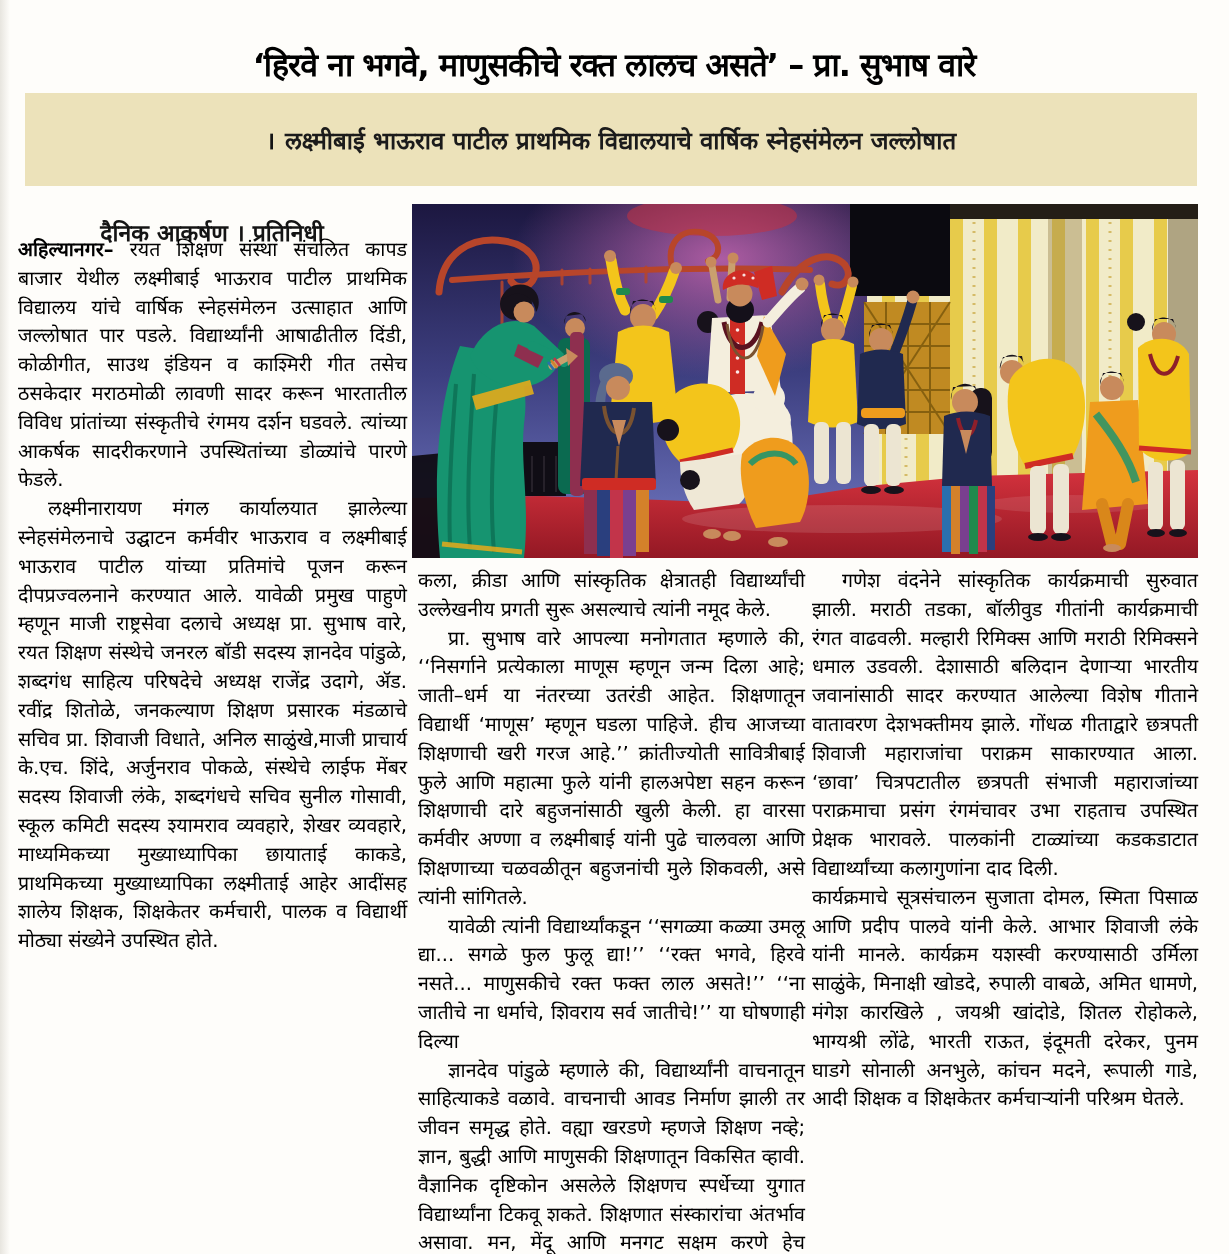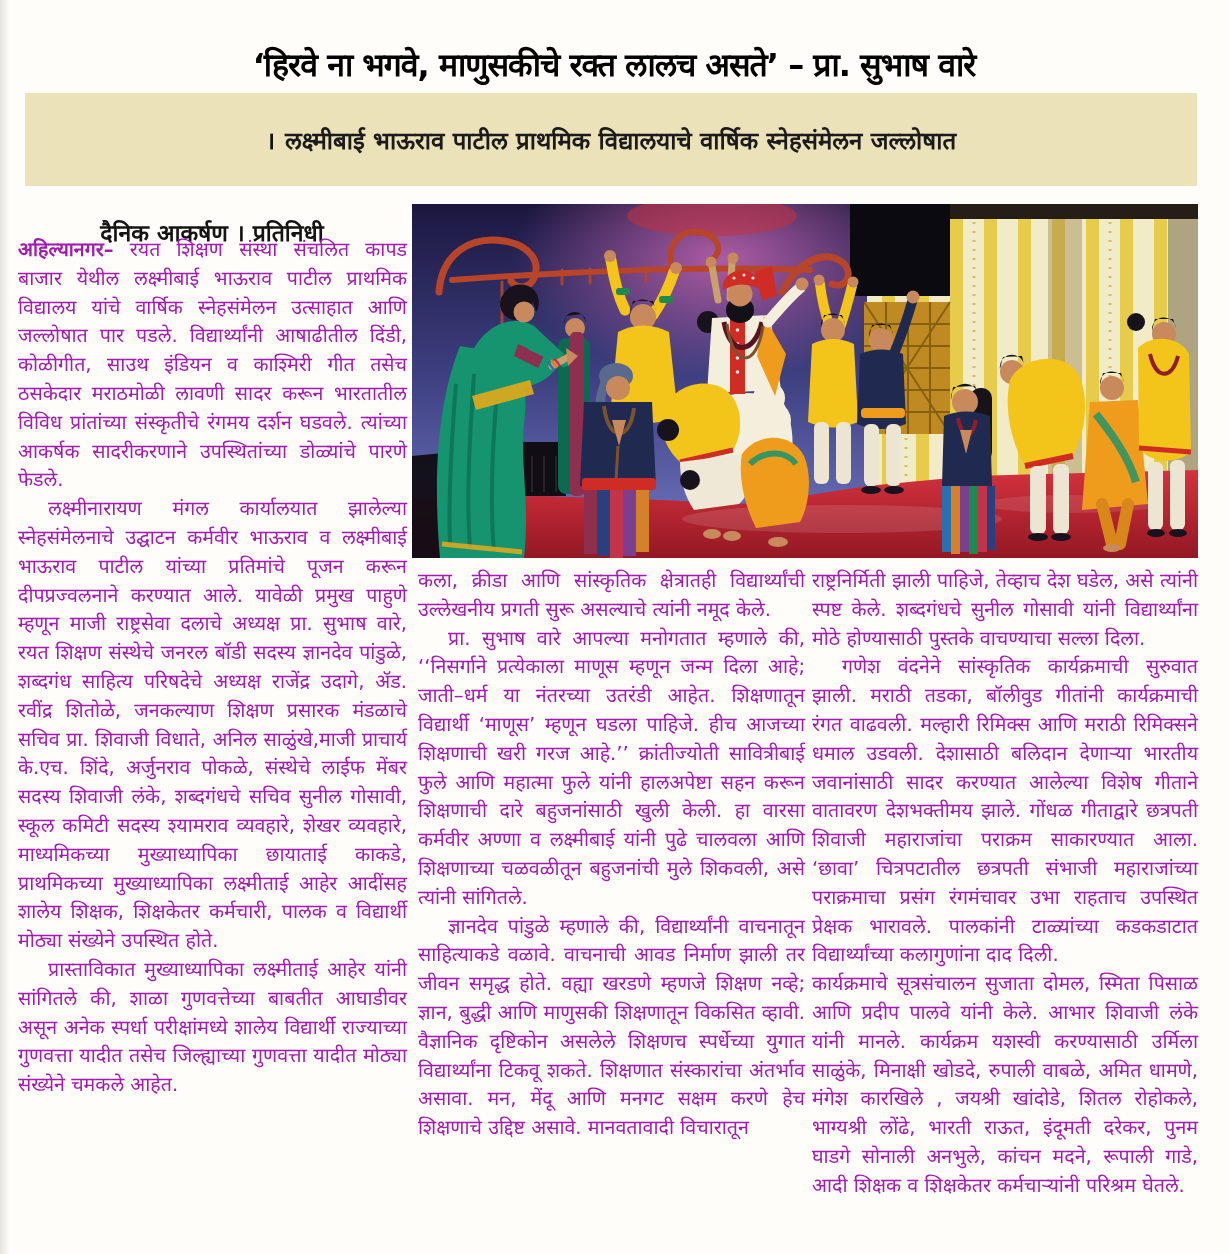--- a/index.html
+++ b/index.html
@@ -28,21 +28,21 @@
     position:absolute;left:18px;top:196px;width:388px;text-align:center;
     font-size:23px;font-weight:700;color:#141414;margin-top:20px;
   }
   .photo-frame{
     position:absolute;left:412px;top:204px;width:786px;height:354px;
     background:#20224e;overflow:hidden;
   }
   .photo-frame svg{display:block;width:786px;height:354px;}
   .col{
     position:absolute;font-size:19.6px;line-height:28.8px;text-align:justify;
-    color:#a21caf;
+    color:#000000;
   }
   .col p{margin:0;text-indent:30px;}
   .col p.noindent{text-indent:0;}
   .col .lead{font-weight:700;}
   .col1{left:18px;top:236px;width:389px;height:1018px;}
   .col2{left:418px;top:567px;width:387px;height:687px;}
   .col3{left:812px;top:567px;width:386px;height:687px;}
 </style>
 </head>
 <body>
@@ -333,26 +333,25 @@
         <rect x="211" y="286" width="13" height="66" fill="#7a3f8f"></rect>
         <rect x="224" y="286" width="13" height="62" fill="#d4812a"></rect>
       </g>
     </g>
   </svg>
 </div>
 
 <div class="col col1">
   <p class="noindent"><span class="lead">अहिल्यानगर–</span><span> रयत शिक्षण संस्था संचलित कापड बाजार येथील लक्ष्मीबाई भाऊराव पाटील प्राथमिक विद्यालय यांचे वार्षिक स्नेहसंमेलन उत्साहात आणि जल्लोषात पार पडले. विद्यार्थ्यांनी आषाढीतील दिंडी, कोळीगीत, साउथ इंडियन व काश्मिरी गीत तसेच ठसकेदार मराठमोळी लावणी सादर करून भारतातील विविध प्रांतांच्या संस्कृतीचे रंगमय दर्शन घडवले. त्यांच्या आकर्षक सादरीकरणाने उपस्थितांच्या डोळ्यांचे पारणे फेडले.</span></p>
   <p>लक्ष्मीनारायण मंगल कार्यालयात झालेल्या स्नेहसंमेलनाचे उद्घाटन कर्मवीर भाऊराव व लक्ष्मीबाई भाऊराव पाटील यांच्या प्रतिमांचे पूजन करून दीपप्रज्वलनाने करण्यात आले. यावेळी प्रमुख पाहुणे म्हणून माजी राष्ट्रसेवा दलाचे अध्यक्ष प्रा. सुभाष वारे, रयत शिक्षण संस्थेचे जनरल बॉडी सदस्य ज्ञानदेव पांडुळे, शब्दगंध साहित्य परिषदेचे अध्यक्ष राजेंद्र उदागे, ॲड. रवींद्र शितोळे, जनकल्याण शिक्षण प्रसारक मंडळाचे सचिव प्रा. शिवाजी विधाते, अनिल साळुंखे,माजी प्राचार्य के.एच. शिंदे, अर्जुनराव पोकळे, संस्थेचे लाईफ मेंबर सदस्य शिवाजी लंके, शब्दगंधचे सचिव सुनील गोसावी, स्कूल कमिटी सदस्य श्यामराव व्यवहारे, शेखर व्यवहारे, माध्यमिकच्या मुख्याध्यापिका छायाताई काकडे, प्राथमिकच्या मुख्याध्यापिका लक्ष्मीताई आहेर आदींसह शालेय शिक्षक, शिक्षकेतर कर्मचारी, पालक व विद्यार्थी मोठ्या संख्येने उपस्थित होते.</p>
-  <p>प्रास्ताविकात मुख्याध्यापिका लक्ष्मीताई आहेर यांनी सांगितले की, शाळा गुणवत्तेच्या बाबतीत आघाडीवर असून अनेक स्पर्धा परीक्षांमध्ये शालेय विद्यार्थी राज्याच्या गुणवत्ता यादीत तसेच जिल्ह्याच्या गुणवत्ता यादीत मोठ्या संख्येने चमकले आहेत.</p>
 </div>
 
 <div class="col col2">
   <p class="noindent">कला, क्रीडा आणि सांस्कृतिक क्षेत्रातही विद्यार्थ्यांची उल्लेखनीय प्रगती सुरू असल्याचे त्यांनी नमूद केले.</p>
   <p>प्रा. सुभाष वारे आपल्या मनोगतात म्हणाले की, ‘‘निसर्गाने प्रत्येकाला माणूस म्हणून जन्म दिला आहे; जाती–धर्म या नंतरच्या उतरंडी आहेत. शिक्षणातून विद्यार्थी ‘माणूस’ म्हणून घडला पाहिजे. हीच आजच्या शिक्षणाची खरी गरज आहे.’’ क्रांतीज्योती सावित्रीबाई फुले आणि महात्मा फुले यांनी हालअपेष्टा सहन करून शिक्षणाची दारे बहुजनांसाठी खुली केली. हा वारसा कर्मवीर अण्णा व लक्ष्मीबाई यांनी पुढे चालवला आणि शिक्षणाच्या चळवळीतून बहुजनांची मुले शिकवली, असे त्यांनी सांगितले.</p>
+  <p>यावेळी त्यांनी विद्यार्थ्यांकडून ‘‘सगळ्या कळ्या उमलू द्या... सगळे फुल फुलू द्या!’’ ‘‘रक्त भगवे, हिरवे नसते... माणुसकीचे रक्त फक्त लाल असते!’’ ‘‘ना जातीचे ना धर्माचे, शिवराय सर्व जातीचे!’’ या घोषणाही दिल्या</p>
   <p>ज्ञानदेव पांडुळे म्हणाले की, विद्यार्थ्यांनी वाचनातून साहित्याकडे वळावे. वाचनाची आवड निर्माण झाली तर जीवन समृद्ध होते. वह्या खरडणे म्हणजे शिक्षण नव्हे; ज्ञान, बुद्धी आणि माणुसकी शिक्षणातून विकसित व्हावी. वैज्ञानिक दृष्टिकोन असलेले शिक्षणच स्पर्धेच्या युगात विद्यार्थ्यांना टिकवू शकते. शिक्षणात संस्कारांचा अंतर्भाव असावा. मन, मेंदू आणि मनगट सक्षम करणे हेच शिक्षणाचे उद्दिष्ट असावे. मानवतावादी विचारातून</p>
 </div>
 
 <div class="col col3">
-  <p class="noindent">राष्ट्रनिर्मिती झाली पाहिजे, तेव्हाच देश घडेल, असे त्यांनी स्पष्ट केले. शब्दगंधचे सुनील गोसावी यांनी विद्यार्थ्यांना मोठे होण्यासाठी पुस्तके वाचण्याचा सल्ला दिला.</p>
   <p>गणेश वंदनेने सांस्कृतिक कार्यक्रमाची सुरुवात झाली. मराठी तडका, बॉलीवुड गीतांनी कार्यक्रमाची रंगत वाढवली. मल्हारी रिमिक्स आणि मराठी रिमिक्सने धमाल उडवली. देशासाठी बलिदान देणाऱ्या भारतीय जवानांसाठी सादर करण्यात आलेल्या विशेष गीताने वातावरण देशभक्तीमय झाले. गोंधळ गीताद्वारे छत्रपती शिवाजी महाराजांचा पराक्रम साकारण्यात आला. ‘छावा’ चित्रपटातील छत्रपती संभाजी महाराजांच्या पराक्रमाचा प्रसंग रंगमंचावर उभा राहताच उपस्थित प्रेक्षक भारावले. पालकांनी टाळ्यांच्या कडकडाटात विद्यार्थ्यांच्या कलागुणांना दाद दिली.</p>
   <p class="noindent">कार्यक्रमाचे सूत्रसंचालन सुजाता दोमल, स्मिता पिसाळ आणि प्रदीप पालवे यांनी केले. आभार शिवाजी लंके यांनी मानले. कार्यक्रम यशस्वी करण्यासाठी उर्मिला साळुंके, मिनाक्षी खोडदे, रुपाली वाबळे, अमित धामणे, मंगेश कारखिले , जयश्री खांदोडे, शितल रोहोकले, भाग्यश्री लोंढे, भारती राऊत, इंदूमती दरेकर, पुनम घाडगे सोनाली अनभुले, कांचन मदने, रूपाली गाडे, आदी शिक्षक व शिक्षकेतर कर्मचाऱ्यांनी परिश्रम घेतले.</p>
 </div>
 
 </body></html>

